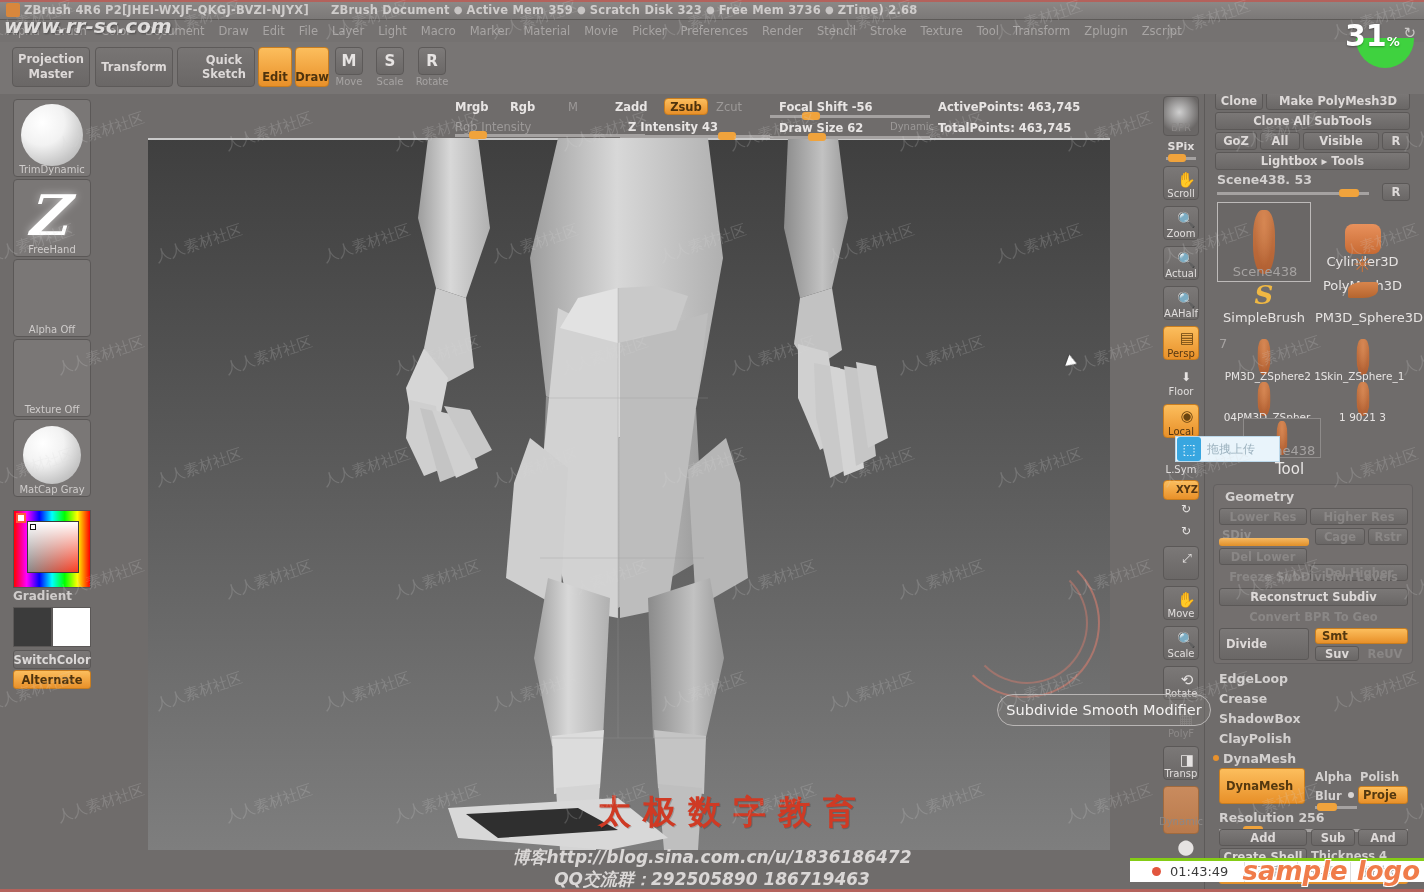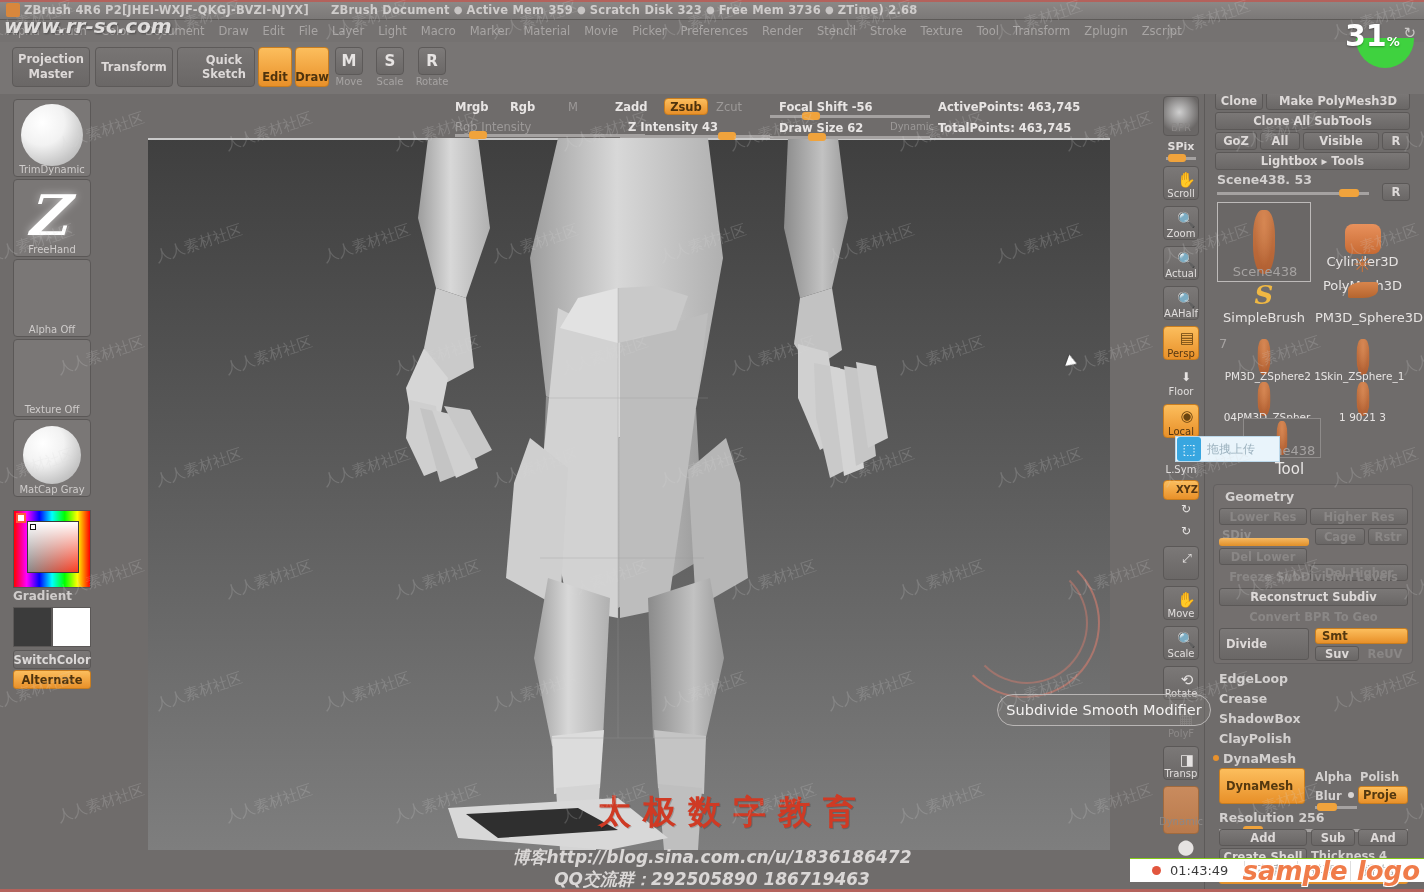--- a/index.html
+++ b/index.html
@@ -204,21 +204,21 @@
   .pct { position:absolute; left:1345px; top:18px; color:#fff; font-size:30px;
      font-weight:bold; z-index:50; text-shadow:0 1px 2px rgba(0,0,0,.35);}
   .pct small { font-size:13px; }
   .greenblob { position:absolute; left:1356px; top:38px; width:58px; height:30px;
      background:#3fd23f; border-radius:0 0 30px 30px; z-index:49;}
   .refresh { position:absolute; right:8px; top:24px; color:#c9c6c5; font-size:15px; z-index:50;}
 
   
   .taskbar { position:absolute; left:1130px; top:858px; width:294px; height:24px;
      background:#ffffff; z-index:55; display:flex; align-items:center;
-     border-top:1px solid #84cc16;}
+     border-top:3px solid #84cc16;}
   .taskbar .reddot { width:9px; height:9px; border-radius:50%; background:#e2563e;
      margin-left:22px;}
   .taskbar .time { color:#3b3b3b; font-size:13px; margin-left:9px;
      font-family:"DejaVu Sans", sans-serif;}
   .taskbar .vline { width:1px; height:20px; background:#dedede; margin-left:16px;}
   .taskbar .zh { color:#9a9a9a; font-size:12px; margin-left:12px;}
   .samplelogo { position:absolute; right:4px; top:856px; color:#f07c4a; font-size:26px;
      font-weight:bold; font-style:italic; z-index:58;
      text-shadow: -1px -1px 0 #fff, 1px -1px 0 #fff, -1px 1px 0 #fff, 1px 1px 0 #fff;}
   .bottomred { position:absolute; left:0; bottom:0; width:1424px; height:3px;

